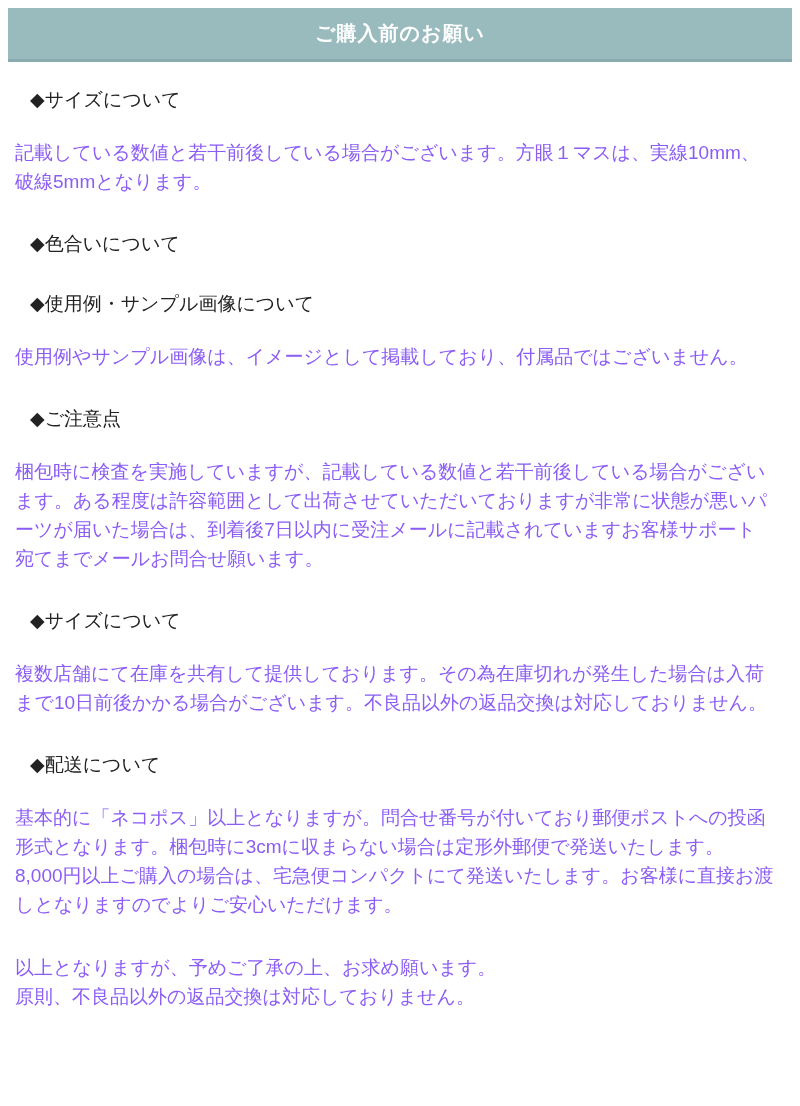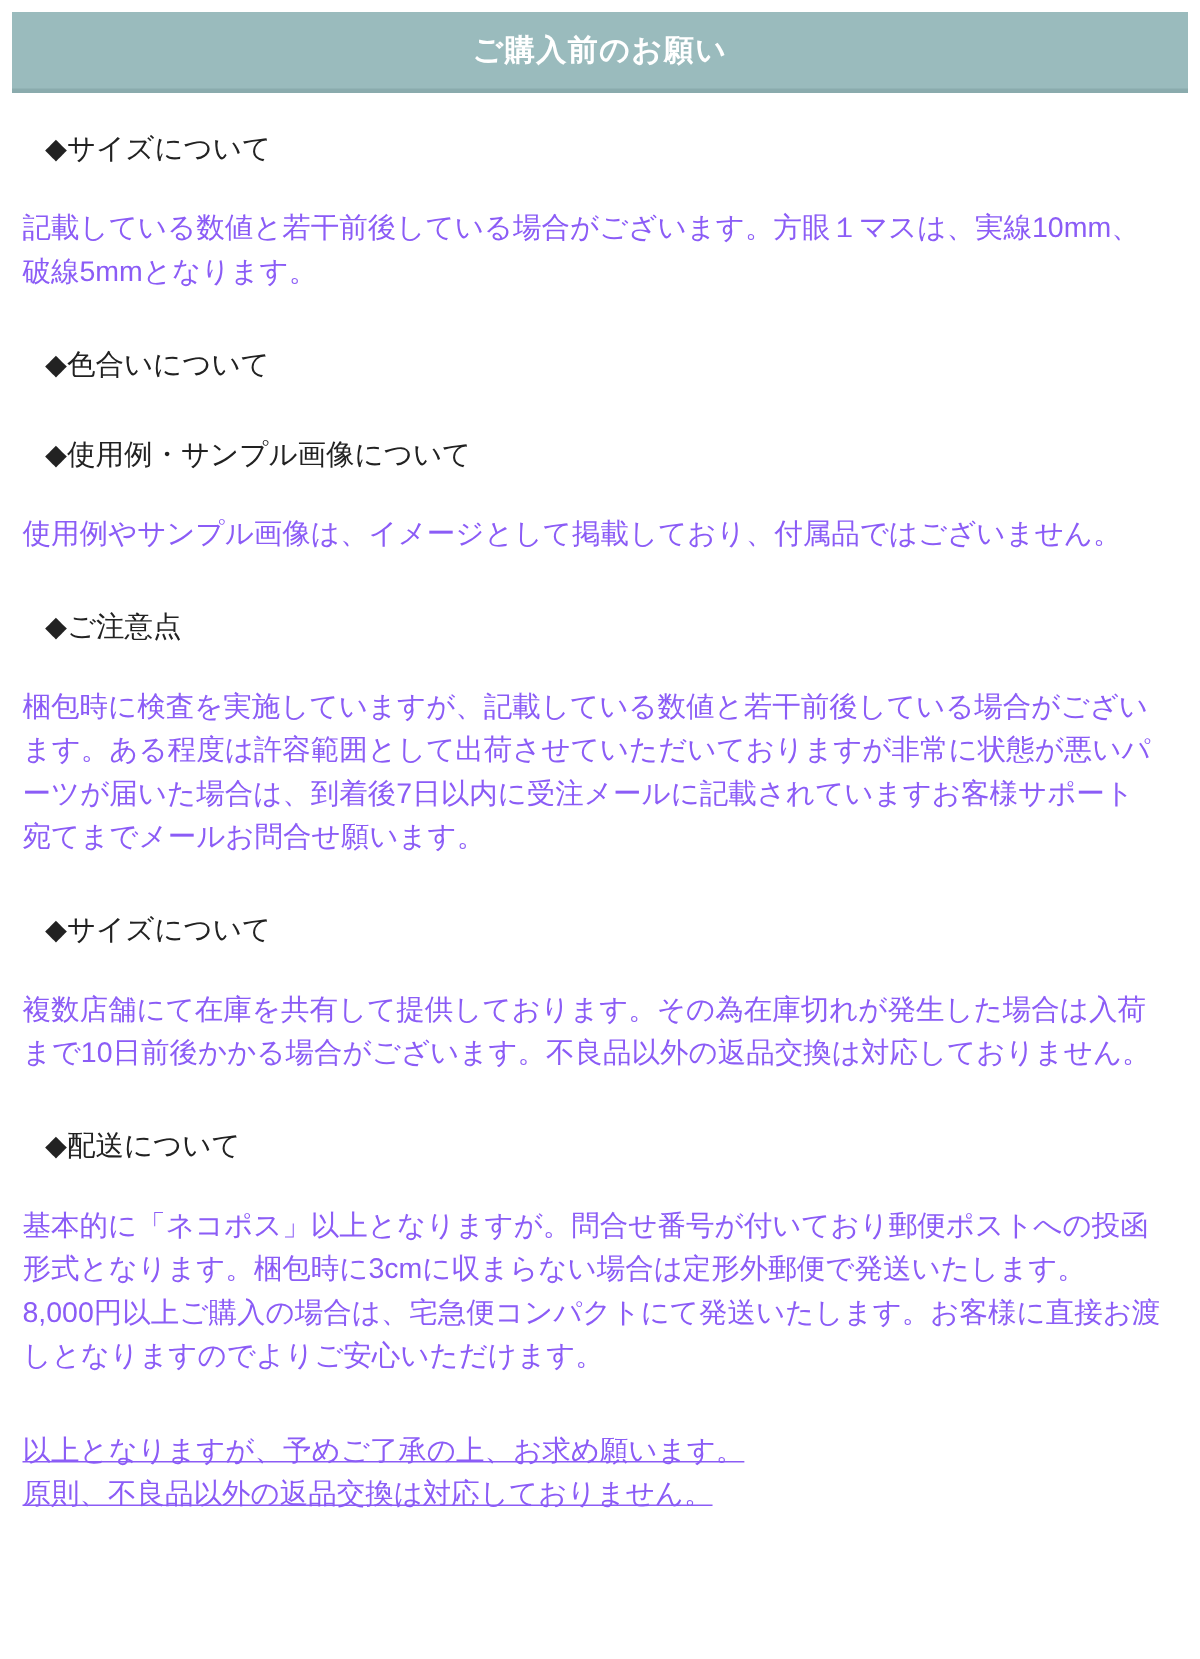--- a/index.html
+++ b/index.html
@@ -44,21 +44,20 @@
   .section-body {
     margin: 26px 0 0 0;
     max-width: 760px;
     font-size: 19px;
     line-height: 29px;
     color: #8b5cf6;
     white-space: pre-line;
   }
   .closing-note {
     margin-top: 34px;
-    text-decoration: underline;
   }
 </style>
 </head>
 <body>
 
 <div class="page">
 
   <div class="title-bar">
     <span>ご購入前のお願い</span>
   </div>

